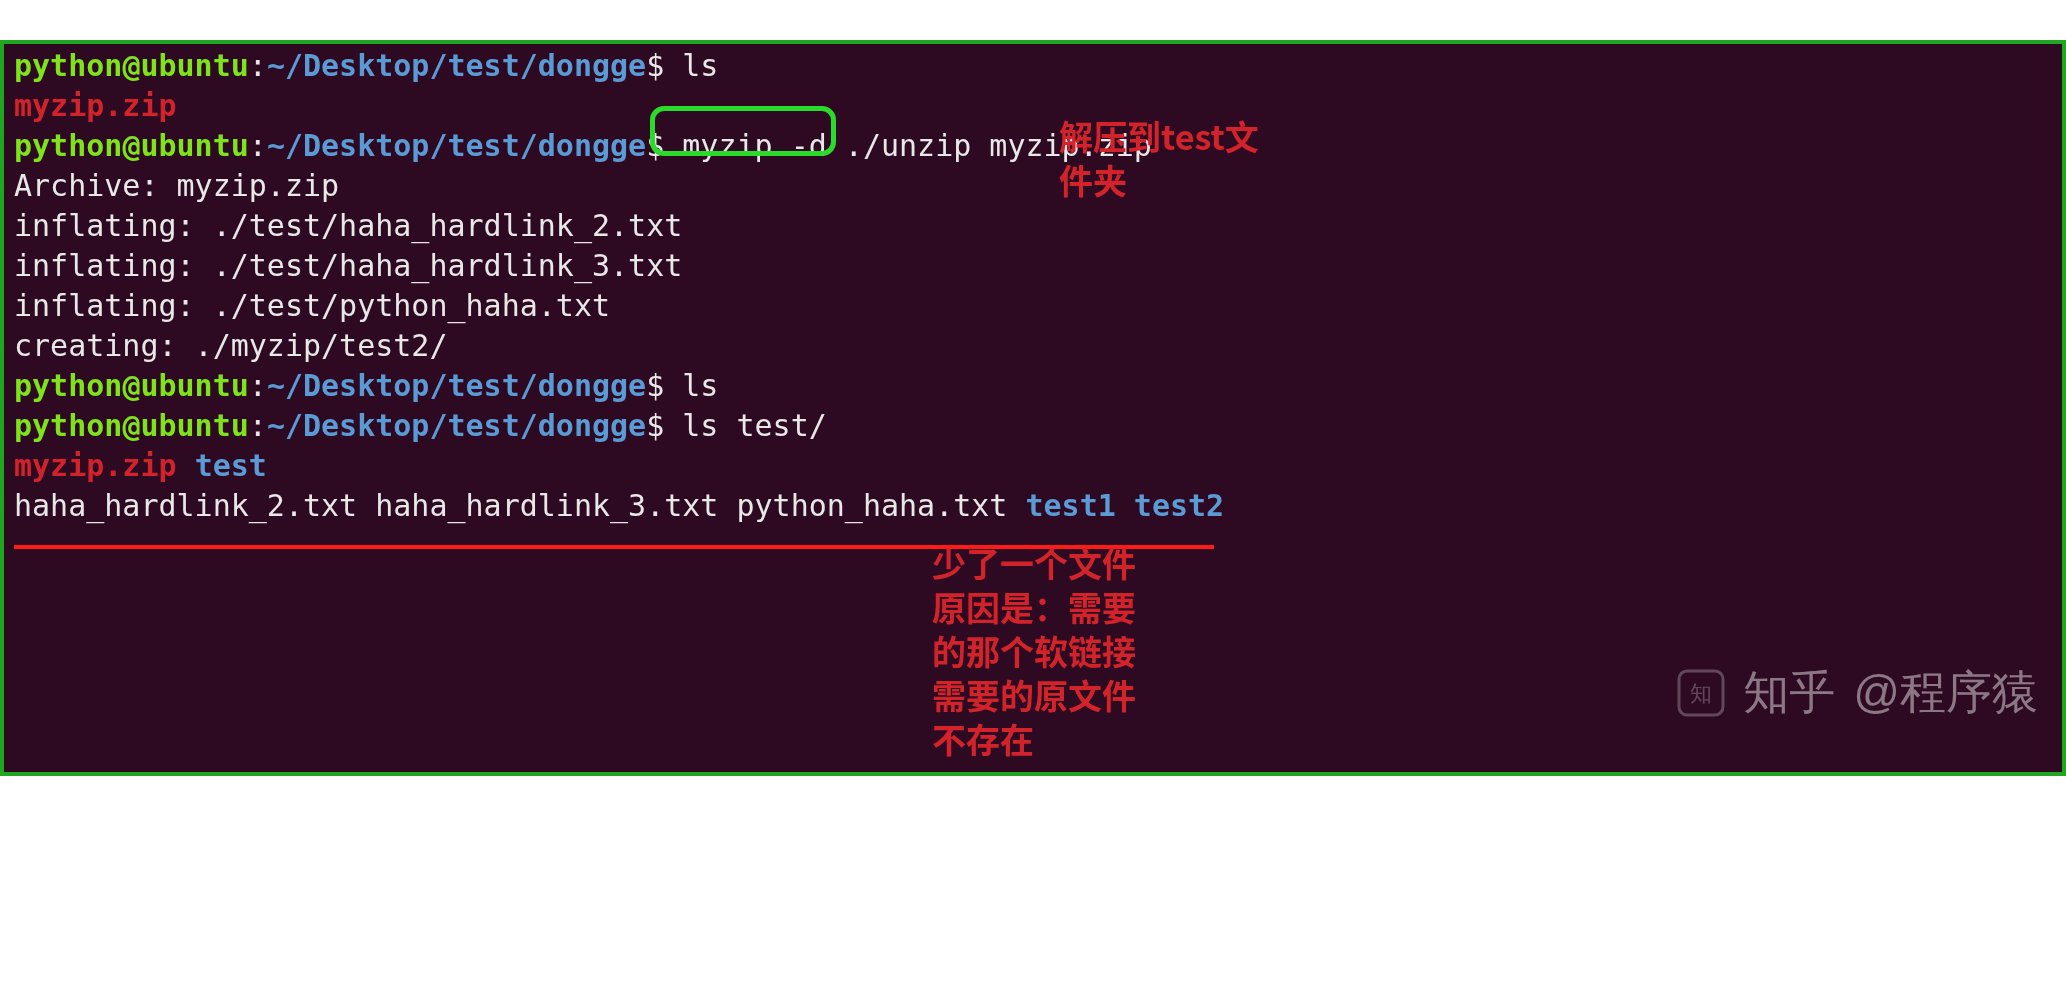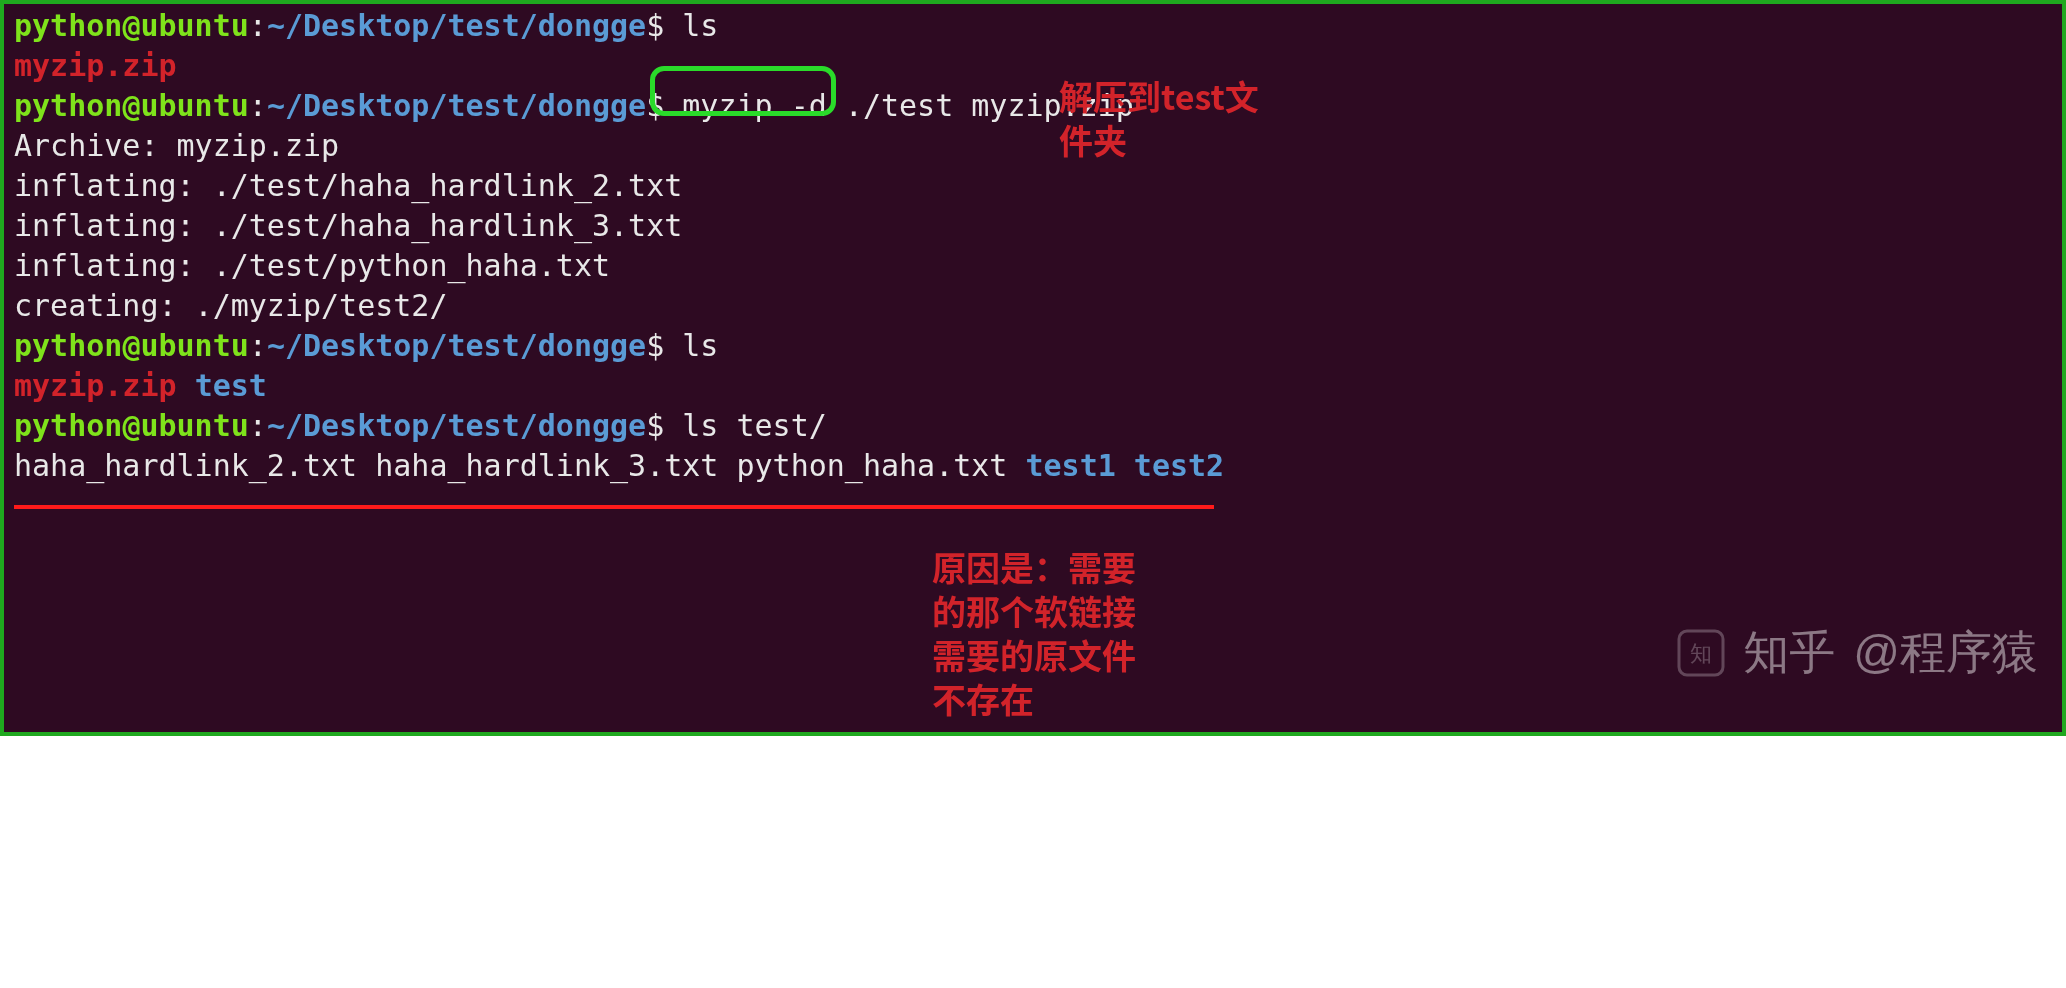--- a/index.html
+++ b/index.html
@@ -1,19 +1,19 @@
 <!DOCTYPE html>
 <html><head>
 <meta charset="utf-8">
 <style>
   html,body{margin:0;padding:0;width:2066px;height:988px;overflow:hidden;
             font-family:"DejaVu Sans Mono","Courier New",monospace;}
   
   .frame{box-sizing:border-box;width:2066px;height:736px;
-         border:4px solid #1fa81f;background:#2e0a22;position:relative;}
+         border:4px solid #1fa81f;background:#2e0a22;position:relative;margin-top:40px;}
   .term{position:absolute;inset:0;padding:2px 6px 2px 10px;
         font-size:30px;line-height:40px;white-space:nowrap;color:#e8e8e8;}
   .row{display:block;}
   .u  {color:#7fe31b;font-weight:bold;}   
   .p  {color:#5a9bd5;font-weight:bold;}   
   .w  {color:#e8e8e8;}                    
   .d  {color:#5a9bd5;font-weight:bold;}   
   .zip{color:#d2232a;font-weight:bold;}   
   .caret{display:inline-block;width:15px;height:28px;background:#e8e8e8;
          vertical-align:-4px;margin-left:6px;}
@@ -43,59 +43,59 @@
 
     <span class="row">
       <span class="u">python</span><span class="u">@</span><span class="u">ubuntu</span><span class="w">:</span><span class="p">~/Desktop/test/dongge</span><span class="w">$</span><span class="w"> </span><span class="w">ls</span>
     </span>
 
     <span class="row">
       <span class="zip">myzip.zip</span>
     </span>
 
     <span class="row">
-      <span class="u">python</span><span class="u">@</span><span class="u">ubuntu</span><span class="w">:</span><span class="p">~/Desktop/test/dongge</span><span class="w">$</span><span class="w"> </span><span class="w">myzip </span><span class="w">-d ./test</span><span class="w"> myzip.zip</span>
+      <span class="u">python</span><span class="u">@</span><span class="u">ubuntu</span><span class="w">:</span><span class="p">~/Desktop/test/dongge</span><span class="w">$</span><span class="w"> </span><span class="w">myzip </span><span class="w">-d ./unzip</span><span class="w"> myzip.zip</span>
     </span>
 
     <span class="row w">Archive:  myzip.zip</span>
     <span class="row w">  inflating: ./test/haha_hardlink_2.txt</span>
     <span class="row w">  inflating: ./test/haha_hardlink_3.txt</span>
     <span class="row w">  inflating: ./test/python_haha.txt</span>
     <span class="row w">   creating: ./myzip/test2/</span>
 
     <span class="row">
       <span class="u">python</span><span class="u">@</span><span class="u">ubuntu</span><span class="w">:</span><span class="p">~/Desktop/test/dongge</span><span class="w">$</span><span class="w"> </span><span class="w">ls</span>
     </span>
 
     <span class="row">
-      <span class="zip">myzip.zip</span><span class="w">  </span><span class="d">test</span>
+      <span class="u">python</span><span class="u">@</span><span class="u">ubuntu</span><span class="w">:</span><span class="p">~/Desktop/test/dongge</span><span class="w">$</span><span class="w"> </span><span class="w">ls test/</span>
     </span>
 
     <span class="row">
-      <span class="u">python</span><span class="u">@</span><span class="u">ubuntu</span><span class="w">:</span><span class="p">~/Desktop/test/dongge</span><span class="w">$</span><span class="w"> </span><span class="w">ls test/</span>
+      <span class="zip">myzip.zip</span><span class="w">  </span><span class="d">test</span>
     </span>
 
     <span class="row">
       <span class="w">haha_hardlink_2.txt</span><span class="w">  </span><span class="w">haha_hardlink_3.txt</span><span class="w">  </span><span class="w">python_haha.txt</span><span class="w">  </span><span class="d">test1</span><span class="w">  </span><span class="d">test2</span>
     </span>
 
 
   </div>
 
   <div class="hibox" id="hibox" style="left: 646px; top: 62px; width: 186px; height: 50px;"></div>
 
   <div class="uline" id="uline" style="left: 10px; top: 501px; width: 1200px;"></div>
 
   <div class="note" id="note1" style="left: 1055px; top: 70px;">
     <span>解压到test文</span><br>
     <span>件夹</span>
   </div>
 
   <div class="note" id="note2" style="left: 928px; top: 497px;">
-    <br>
+    <span>少了一个文件</span><br>
     <span>原因是：需要</span><br>
     <span>的那个软链接</span><br>
     <span>需要的原文件</span><br>
     <span>不存在</span>
   </div>
 
   <div class="watermark">
     <span class="zh-logo">
       <svg viewBox="0 0 48 48">
           <rect x="2" y="2" width="44" height="44" rx="8" fill="none" stroke="rgba(255,255,255,0.55)" stroke-width="3"></rect>

